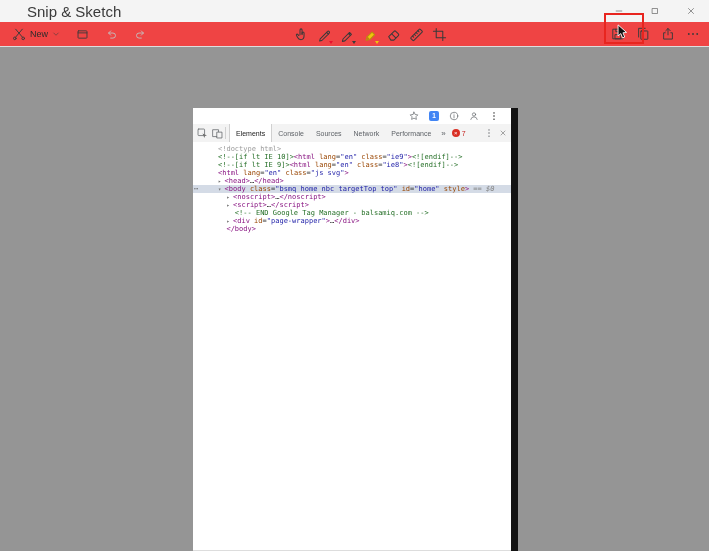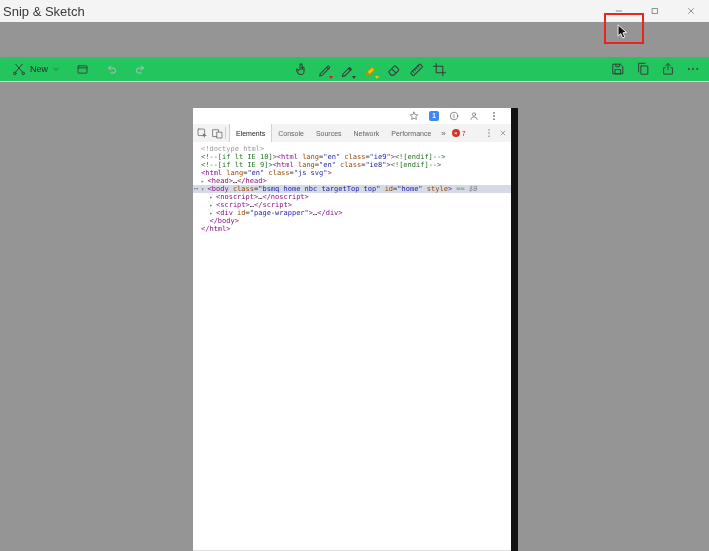--- a/index.html
+++ b/index.html
@@ -3,26 +3,26 @@
 <meta charset="utf-8">
 <style>
   html,body{margin:0;padding:0;}
   body{width:709px;height:551px;position:relative;overflow:hidden;
        background:#959595;font-family:"Liberation Sans",sans-serif;
        -webkit-font-smoothing:antialiased;}
 
   
   .titlebar{position:absolute;top:0;left:0;right:0;height:22px;background:#f4f4f4;
             display:flex;align-items:center;z-index:2;}
-  .app-title{font-size:13px;color:#3a3a3a;padding-left:3px;}
+  .app-title{font-size:15px;color:#3a3a3a;padding-left:27px;}
   .win-controls{position:absolute;right:0;top:0;display:flex;height:22px;}
   .win-btn{width:36px;height:22px;display:flex;align-items:center;justify-content:center;}
 
-  .toolbar{position:absolute;top:22px;left:0;right:0;height:24px;background:#22c55e;
-           border-bottom:1px solid #dedede;z-index:2;margin-top:35px;}
+  .toolbar{position:absolute;top:22px;left:0;right:0;height:24px;background:#ef4444;
+           border-bottom:1px solid #dedede;z-index:2;}
   .tb-left{position:absolute;left:8px;top:0;height:24px;display:flex;align-items:center;gap:7px;}
   .new-btn{display:flex;align-items:center;gap:4px;padding:0 4px;height:22px;}
   .new-label{font-size:9px;color:#2b2b2b;}
   .tb-btn{width:22px;height:22px;display:flex;align-items:center;justify-content:center;}
   .tb-center{position:absolute;left:291px;top:0;height:24px;display:flex;align-items:center;gap:2px;}
   .tool-btn{width:21px;height:22px;position:relative;display:flex;align-items:center;justify-content:center;}
   .tool-chev{position:absolute;bottom:1px;right:2px;width:0;height:0;
              border-left:2.5px solid transparent;border-right:2.5px solid transparent;
              border-top:3.5px solid #333;}
   .tb-right{position:absolute;right:4px;top:0;height:24px;display:flex;align-items:center;gap:1px;}
@@ -54,21 +54,21 @@
   .dt-tab.sel{background:#fff;border-left:1px solid #d0d0d0;border-right:1px solid #d0d0d0;color:#222;}
   .dt-more{padding:0 4px;color:#5f6368;font-size:8px;}
   .err-badge{display:flex;align-items:center;gap:2px;margin-left:2px;color:#c5221f;font-size:7px;}
   .err-circle{width:8px;height:8px;border-radius:50%;background:#d93025;color:#fff;
               font-size:6px;line-height:8px;text-align:center;}
   .dt-right{margin-left:auto;display:flex;align-items:center;gap:5px;padding-right:4px;}
 
   .dt-code{position:absolute;top:34px;left:0;right:7px;bottom:23px;background:#fff;
            font-family:"DejaVu Sans Mono",monospace;font-size:7px;line-height:8px;
            padding-top:3px;overflow:hidden;}
-  .code-line{white-space:pre;height:8px;position:relative;padding-left:8px;}
+  .code-line{white-space:pre;height:8px;position:relative;padding-left:25px;}
   .code-line.hl{background:#d4dbe6;}
   .gdots{position:absolute;left:1px;top:0;color:#555;letter-spacing:-1px;}
   .arrow{display:inline-block;width:2ch;font-size:5.5px;color:#737373;}
   .t-tg{color:#881280}.t-at{color:#994500}.t-vl{color:#1a1aa6}.t-cm{color:#236e25}
   .t-gy{color:#9b9b9b}.t-eq{color:#7f7f7f;font-style:italic}.t-tx{color:#1c1c1c}.t-pn{color:#333}
 
   .dt-crumbs{position:absolute;left:0;right:7px;bottom:9px;height:14px;background:#fff;
              border-top:1px solid #ddd;display:flex;align-items:center;gap:3px;
              padding-left:4px;font-size:7px;color:#333;overflow:hidden;}
 
@@ -325,23 +325,23 @@
 
     <div class="dt-code">
         <div class="code-line"><span></span><span class="t-gy">&lt;!doctype html&gt;</span></div>
         <div class="code-line"><span></span><span class="t-cm">&lt;!--[if lt IE 10]&gt;</span><span class="t-tg">&lt;html</span><span class="t-at"> lang</span><span class="t-pn">=</span><span class="t-vl">"en"</span><span class="t-at"> class</span><span class="t-pn">=</span><span class="t-vl">"ie9"</span><span class="t-tg">&gt;</span><span class="t-cm">&lt;![endif]--&gt;</span></div>
         <div class="code-line"><span></span><span class="t-cm">&lt;!--[if lt IE 9]&gt;</span><span class="t-tg">&lt;html</span><span class="t-at"> lang</span><span class="t-pn">=</span><span class="t-vl">"en"</span><span class="t-at"> class</span><span class="t-pn">=</span><span class="t-vl">"ie8"</span><span class="t-tg">&gt;</span><span class="t-cm">&lt;![endif]--&gt;</span></div>
         <div class="code-line"><span></span><span class="t-tg">&lt;html</span><span class="t-at"> lang</span><span class="t-pn">=</span><span class="t-vl">"en"</span><span class="t-at"> class</span><span class="t-pn">=</span><span class="t-vl">"js svg"</span><span class="t-tg">&gt;</span></div>
         <div class="code-line"><span></span><span class="arrow">▸</span><span class="t-tg">&lt;head&gt;</span><span class="t-tx">…</span><span class="t-tg">&lt;/head&gt;</span></div>
         <div class="code-line hl"><span class="gdots">⋯</span><span></span><span class="arrow">▾</span><span class="t-tg">&lt;body</span><span class="t-at"> class</span><span class="t-pn">=</span><span class="t-vl">"bsmq home nbc targetTop top"</span><span class="t-at"> id</span><span class="t-pn">=</span><span class="t-vl">"home"</span><span class="t-at"> style</span><span class="t-tg">&gt;</span><span class="t-eq"> == $0</span></div>
         <div class="code-line"><span>  </span><span class="arrow">▸</span><span class="t-tg">&lt;noscript&gt;</span><span class="t-tx">…</span><span class="t-tg">&lt;/noscript&gt;</span></div>
         <div class="code-line"><span>  </span><span class="arrow">▸</span><span class="t-tg">&lt;script&gt;</span><span class="t-tx">…</span><span class="t-tg">&lt;/script&gt;</span></div>
+        <div class="code-line"><span>    </span><span class="t-cm">&lt;!-- END Google Tag Manager - balsamiq.com --&gt;</span></div>
         <div class="code-line"><span>  </span><span class="arrow">▸</span><span class="t-tg">&lt;div</span><span class="t-at"> id</span><span class="t-pn">=</span><span class="t-vl">"page-wrapper"</span><span class="t-tg">&gt;</span><span class="t-tx">…</span><span class="t-tg">&lt;/div&gt;</span></div>
         <div class="code-line"><span>  </span><span class="t-tg">&lt;/body&gt;</span></div>
-        <div class="code-line"><span></span><span class="t-tg">&lt;/html&gt;</span></div>
       </div>
 
     <div class="dt-crumbs"></div>
 
     <div class="vstrip"></div>
   </div>
 </div>
 
 <div class="anno-box" style="border-color: rgb(232, 37, 31);"></div>
 <svg class="anno-cursor" viewBox="0 0 12 18">

